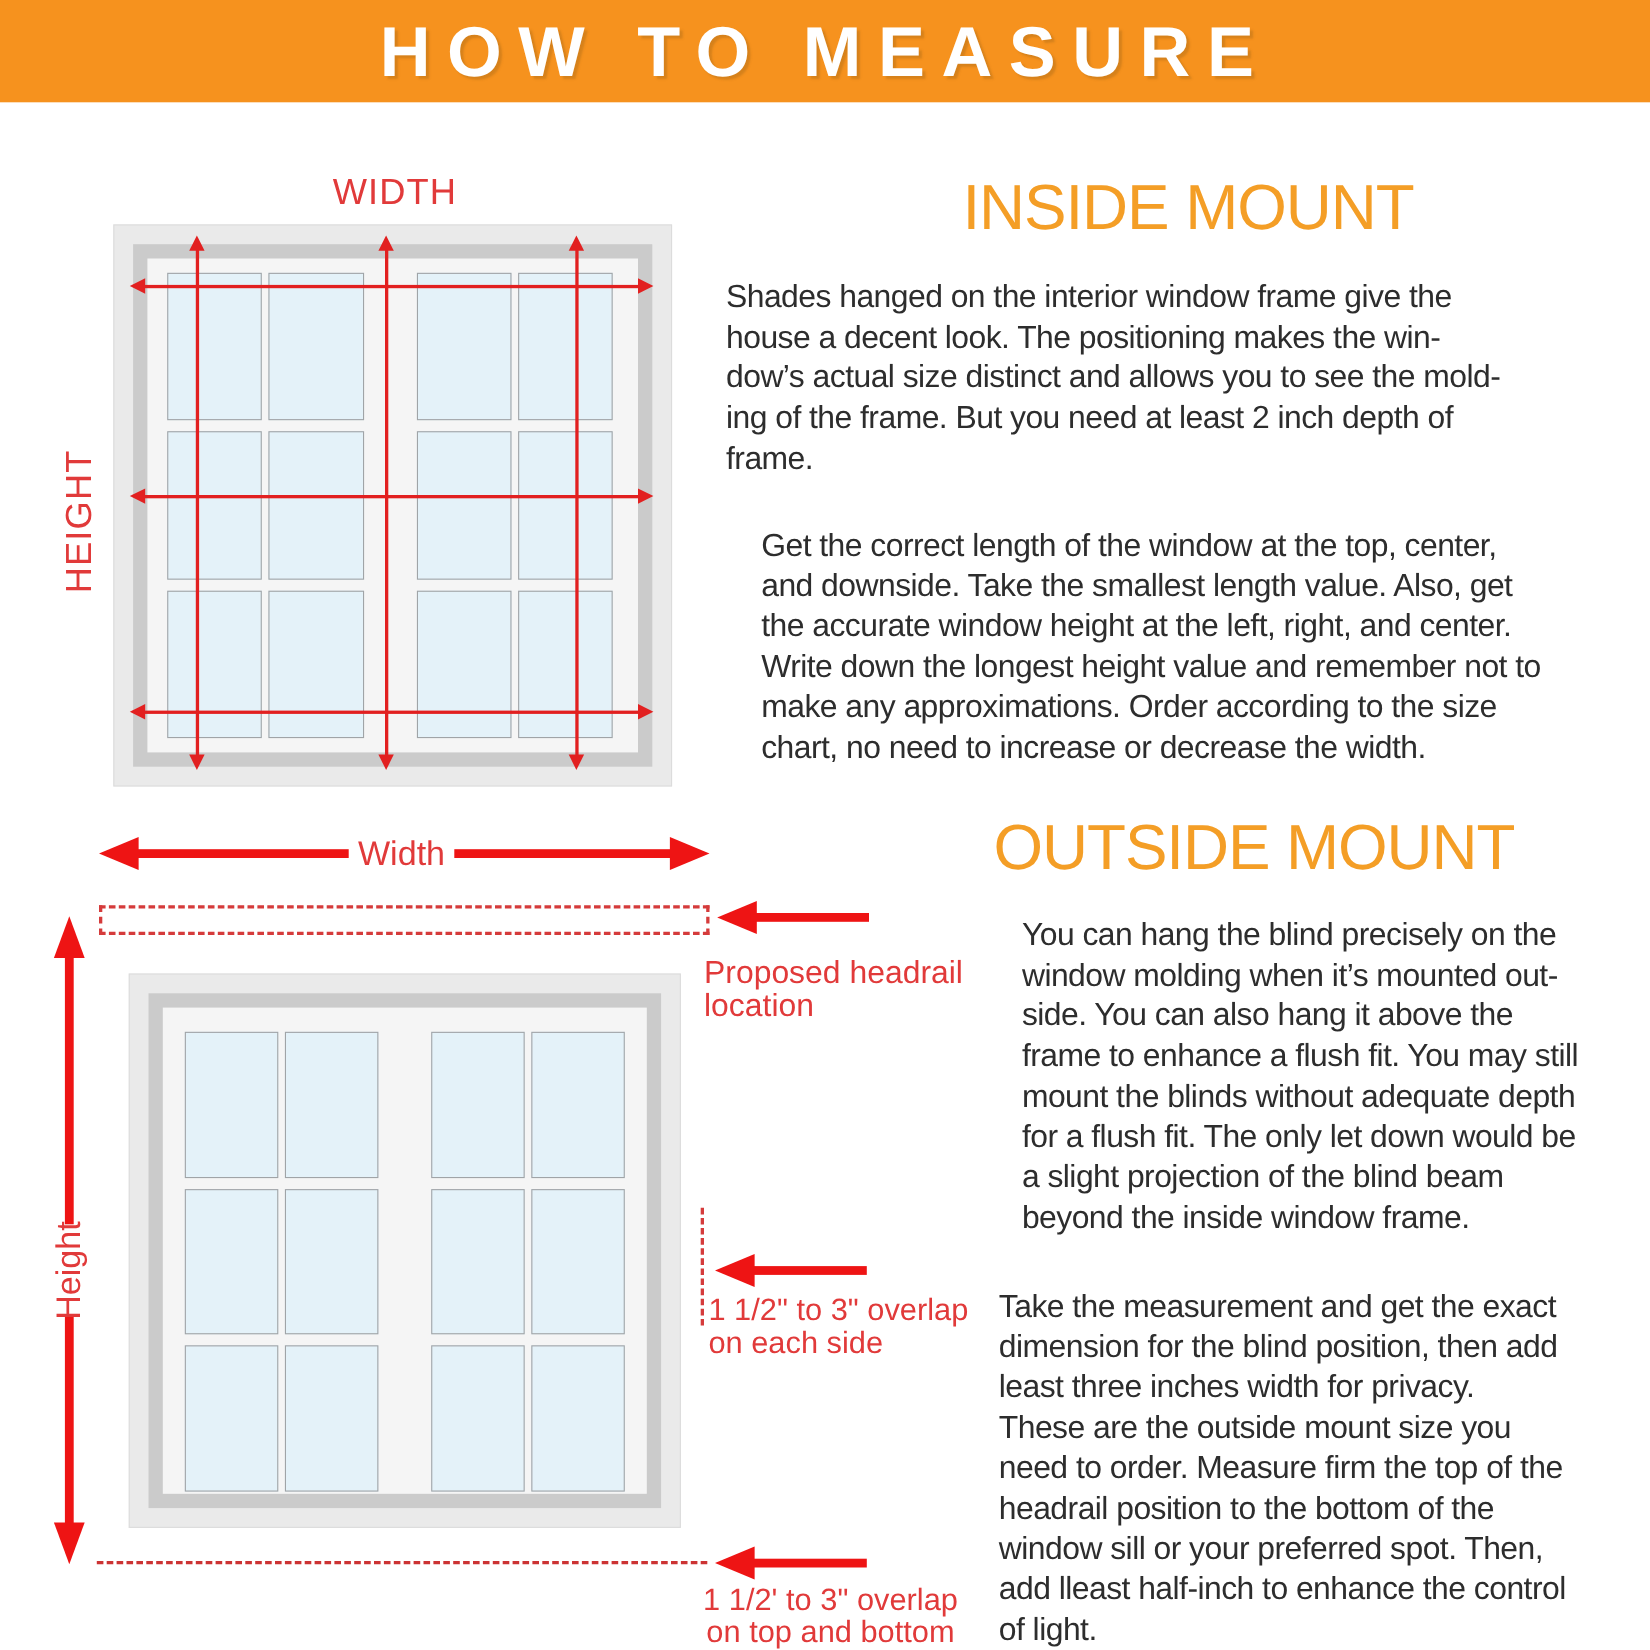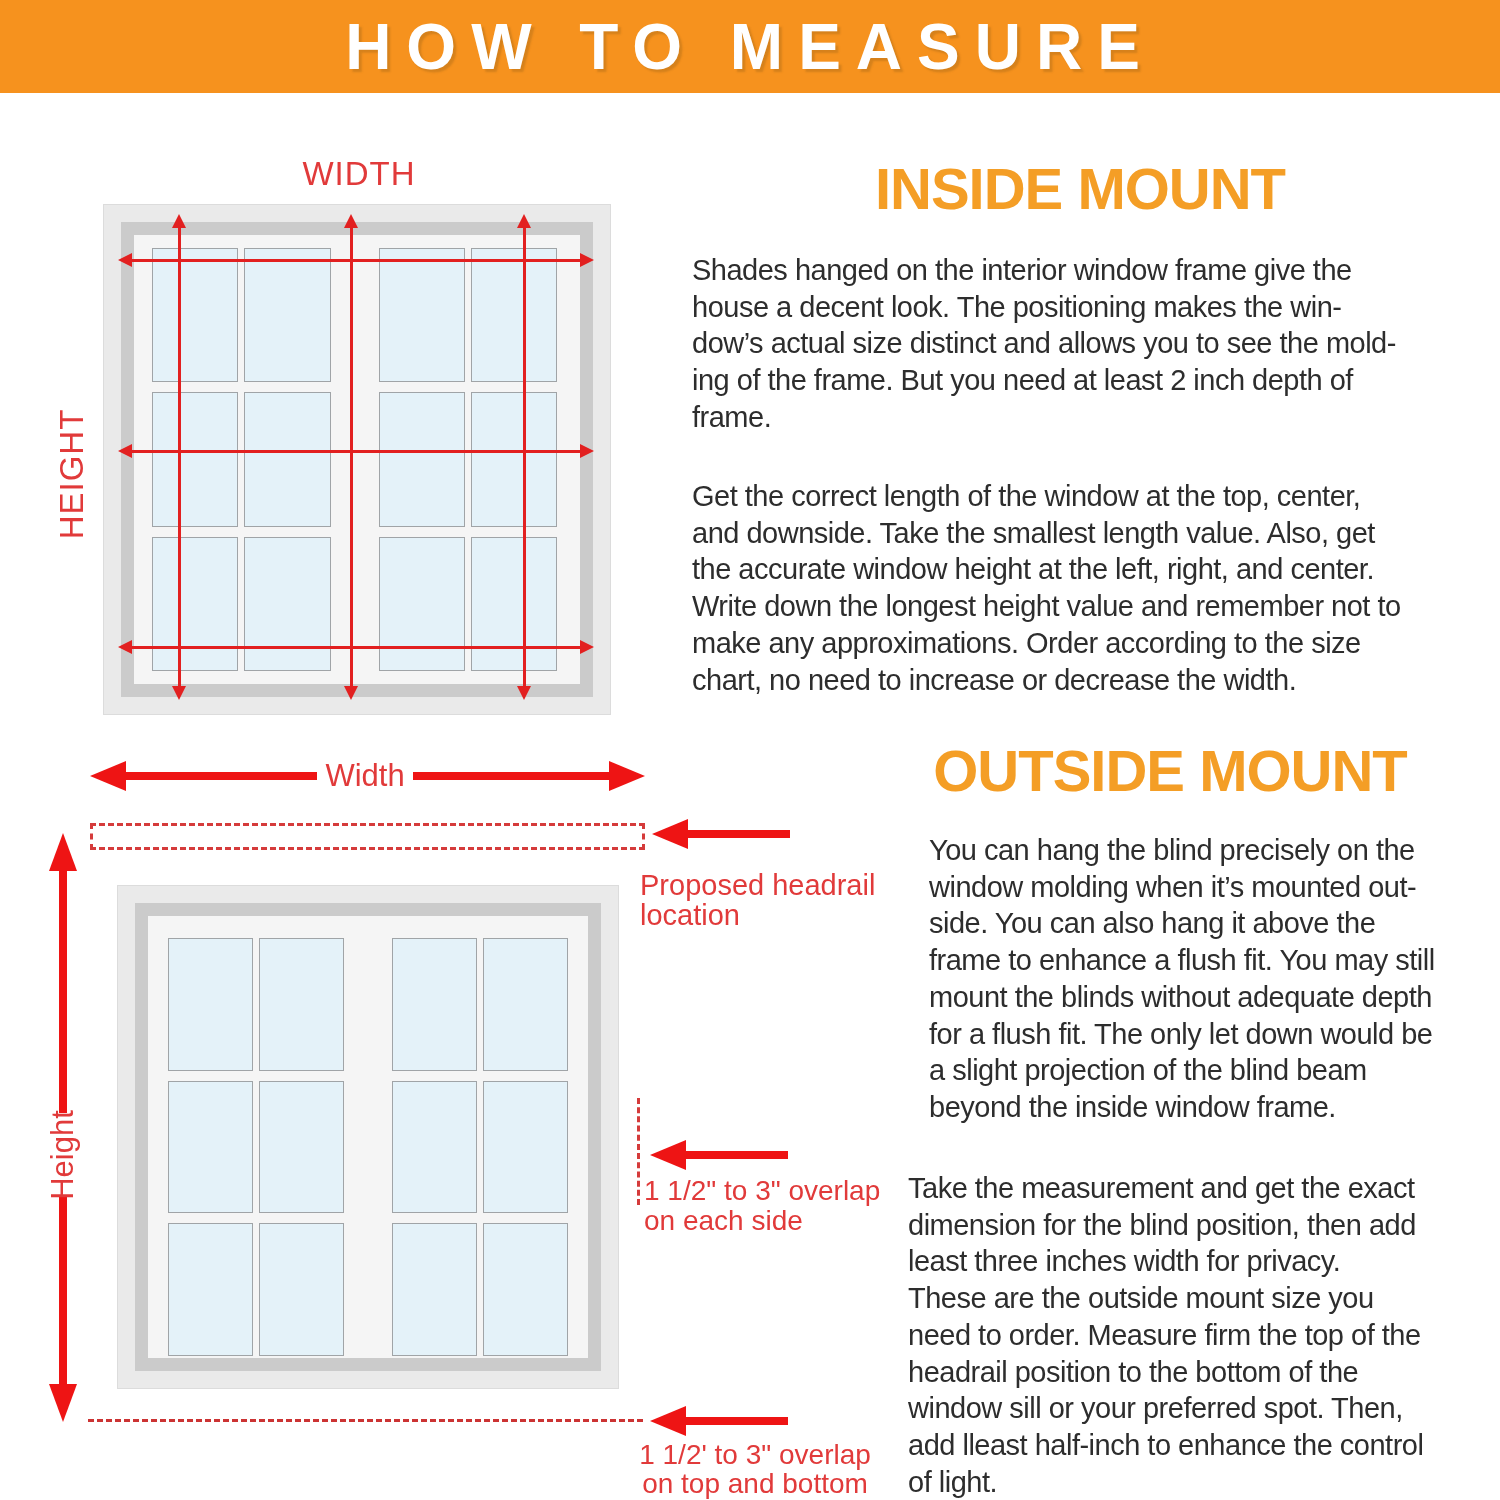--- a/index.html
+++ b/index.html
@@ -24,21 +24,21 @@
   .banner{
     position:absolute;left:0;top:0;width:1500px;height:93px;background:var(--banner);
     display:flex;align-items:center;justify-content:center;
   }
   .banner-title{
     color:#ffffff;font-size:64px;font-weight:bold;letter-spacing:15px;
     text-shadow:3px 3px 2px rgba(120,80,20,0.25);white-space:pre;
   }
   
   .section-heading{
-    position:absolute;font-size:58px;font-weight:bold;color:var(--heading);
+    position:absolute;font-size:58px;font-weight:normal;color:var(--heading);
     text-align:center;letter-spacing:-1px;line-height:1;white-space:pre;
   }
   .body-text{
     position:absolute;font-size:29px;line-height:36.7px;color:var(--body);
     letter-spacing:-0.5px;white-space:pre;
   }
   
   .window{position:absolute;background:var(--frame-outer);border:1px solid #dcdcdc;}
   .window .bevel{position:absolute;inset:17px;background:var(--frame-bevel);}
   .window .inner{position:absolute;inset:30px;background:var(--frame-inner);}
@@ -127,33 +127,33 @@
   </div>
 
   <div class="ar-v" style="left:178px;top:226px;height:462px;"></div>
   <div class="ar-v" style="left:350px;top:226px;height:462px;"></div>
   <div class="ar-v" style="left:523px;top:226px;height:462px;"></div>
   <div class="ar-h" style="left:130px;top:259px;width:452px;"></div>
   <div class="ar-h" style="left:130px;top:450px;width:452px;"></div>
   <div class="ar-h" style="left:130px;top:646px;width:452px;"></div>
 
   <div class="section-heading" style="left:690px;top:160px;width:780px;">INSIDE MOUNT</div>
-  <div class="body-text" style="left:692px;top:252px;">Shades hanged on the interior window frame give the
+  <div class="body-text" style="left:660px;top:252px;">Shades hanged on the interior window frame give the
 house a decent look. The positioning makes the win-
 dow’s actual size distinct and allows you to see the mold-
 ing of the frame. But you need at least 2 inch depth of
 frame.</div>
   <div class="body-text" style="left:692px;top:478px;">Get the correct length of the window at the top, center,
 and downside. Take the smallest length value. Also, get
 the accurate window height at the left, right, and center.
 Write down the longest height value and remember not to
 make any approximations. Order according to the size
 chart, no need to increase or decrease the width.</div>
 
-  <div class="section-heading" style="left:890px;top:742px;width:560px;text-align:center;">OUTSIDE MOUNT</div>
+  <div class="section-heading" style="left:860px;top:742px;width:560px;text-align:center;">OUTSIDE MOUNT</div>
   <div class="body-text" style="left:929px;top:832px;">You can hang the blind precisely on the
 window molding when it’s mounted out-
 side. You can also hang it above the
 frame to enhance a flush fit. You may still
 mount the blinds without adequate depth
 for a flush fit. The only let down would be
 a slight projection of the blind beam
 beyond the inside window frame.</div>
   <div class="body-text" style="left:908px;top:1170px;">Take the measurement and get the exact
 dimension for the blind position, then add

